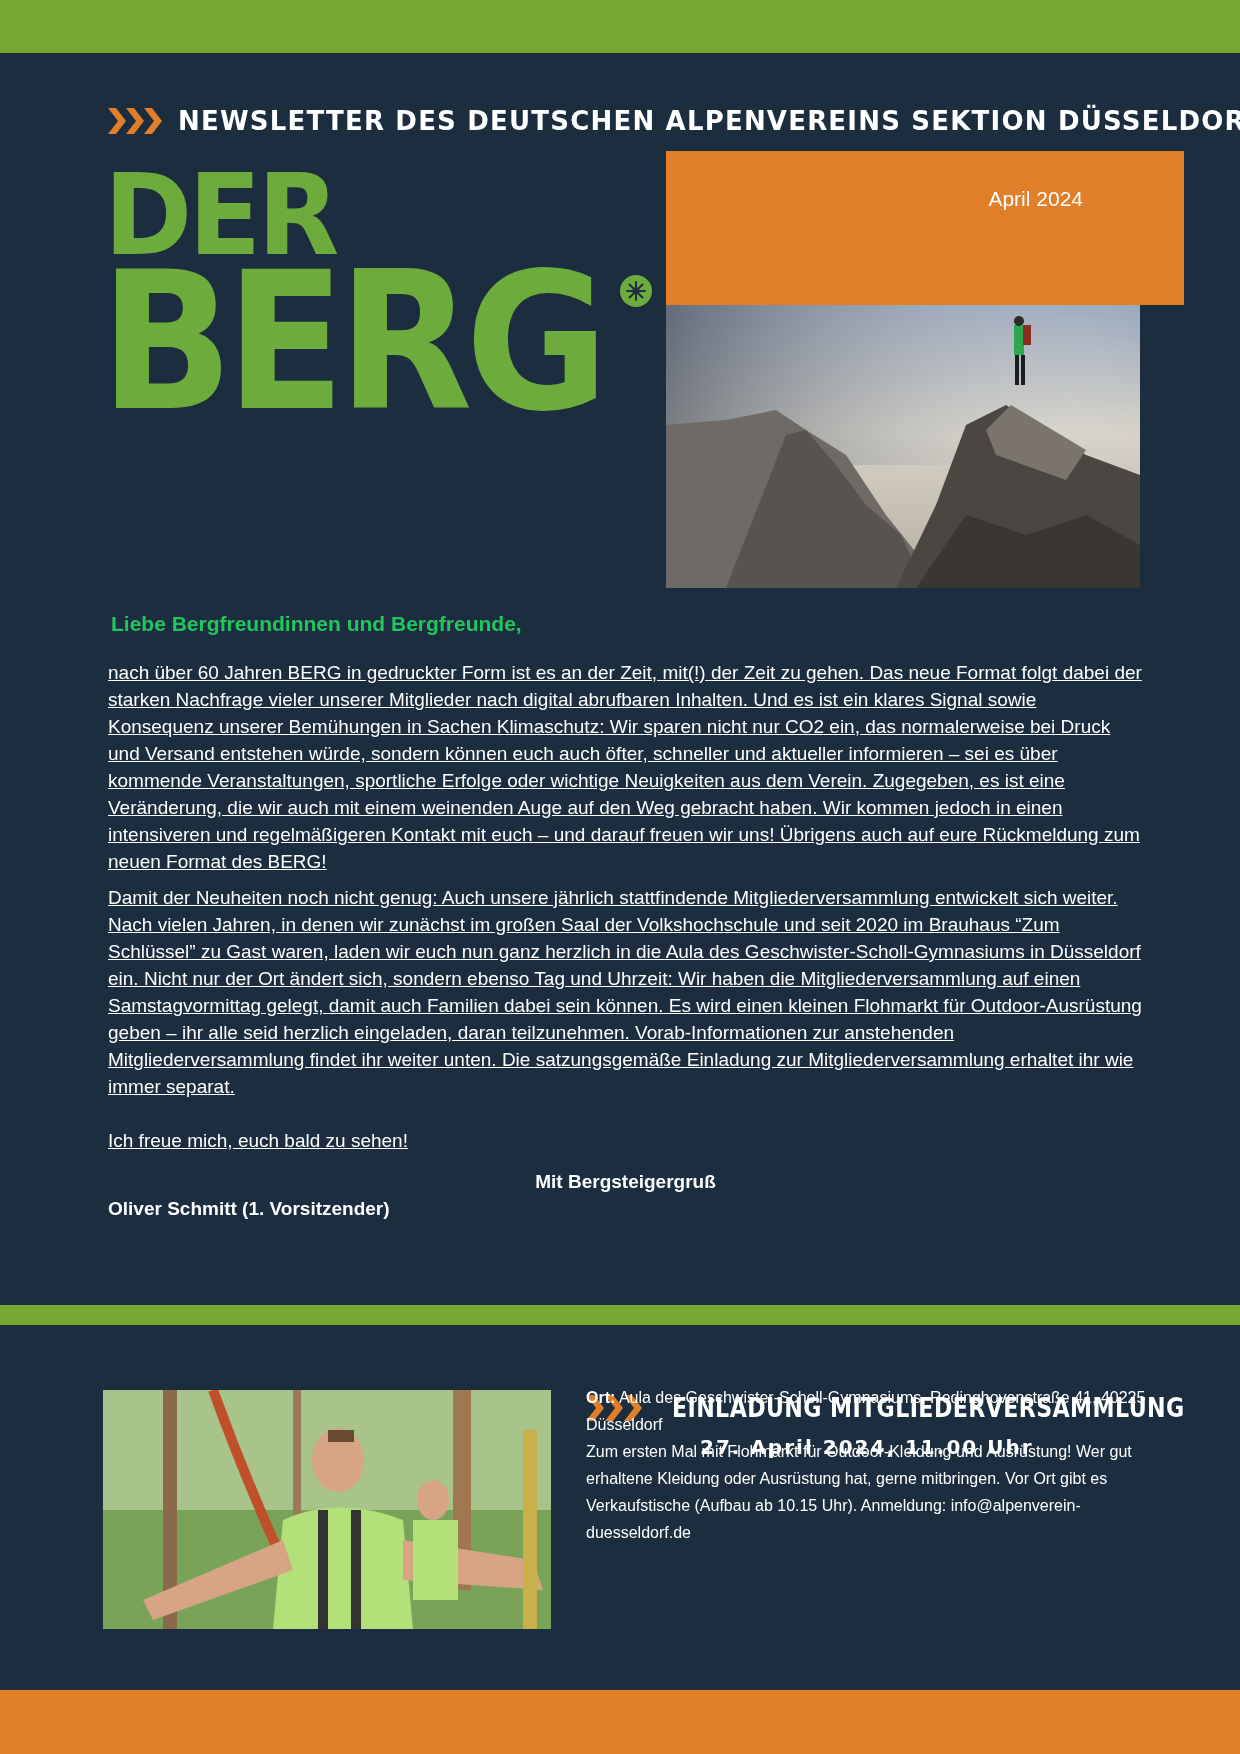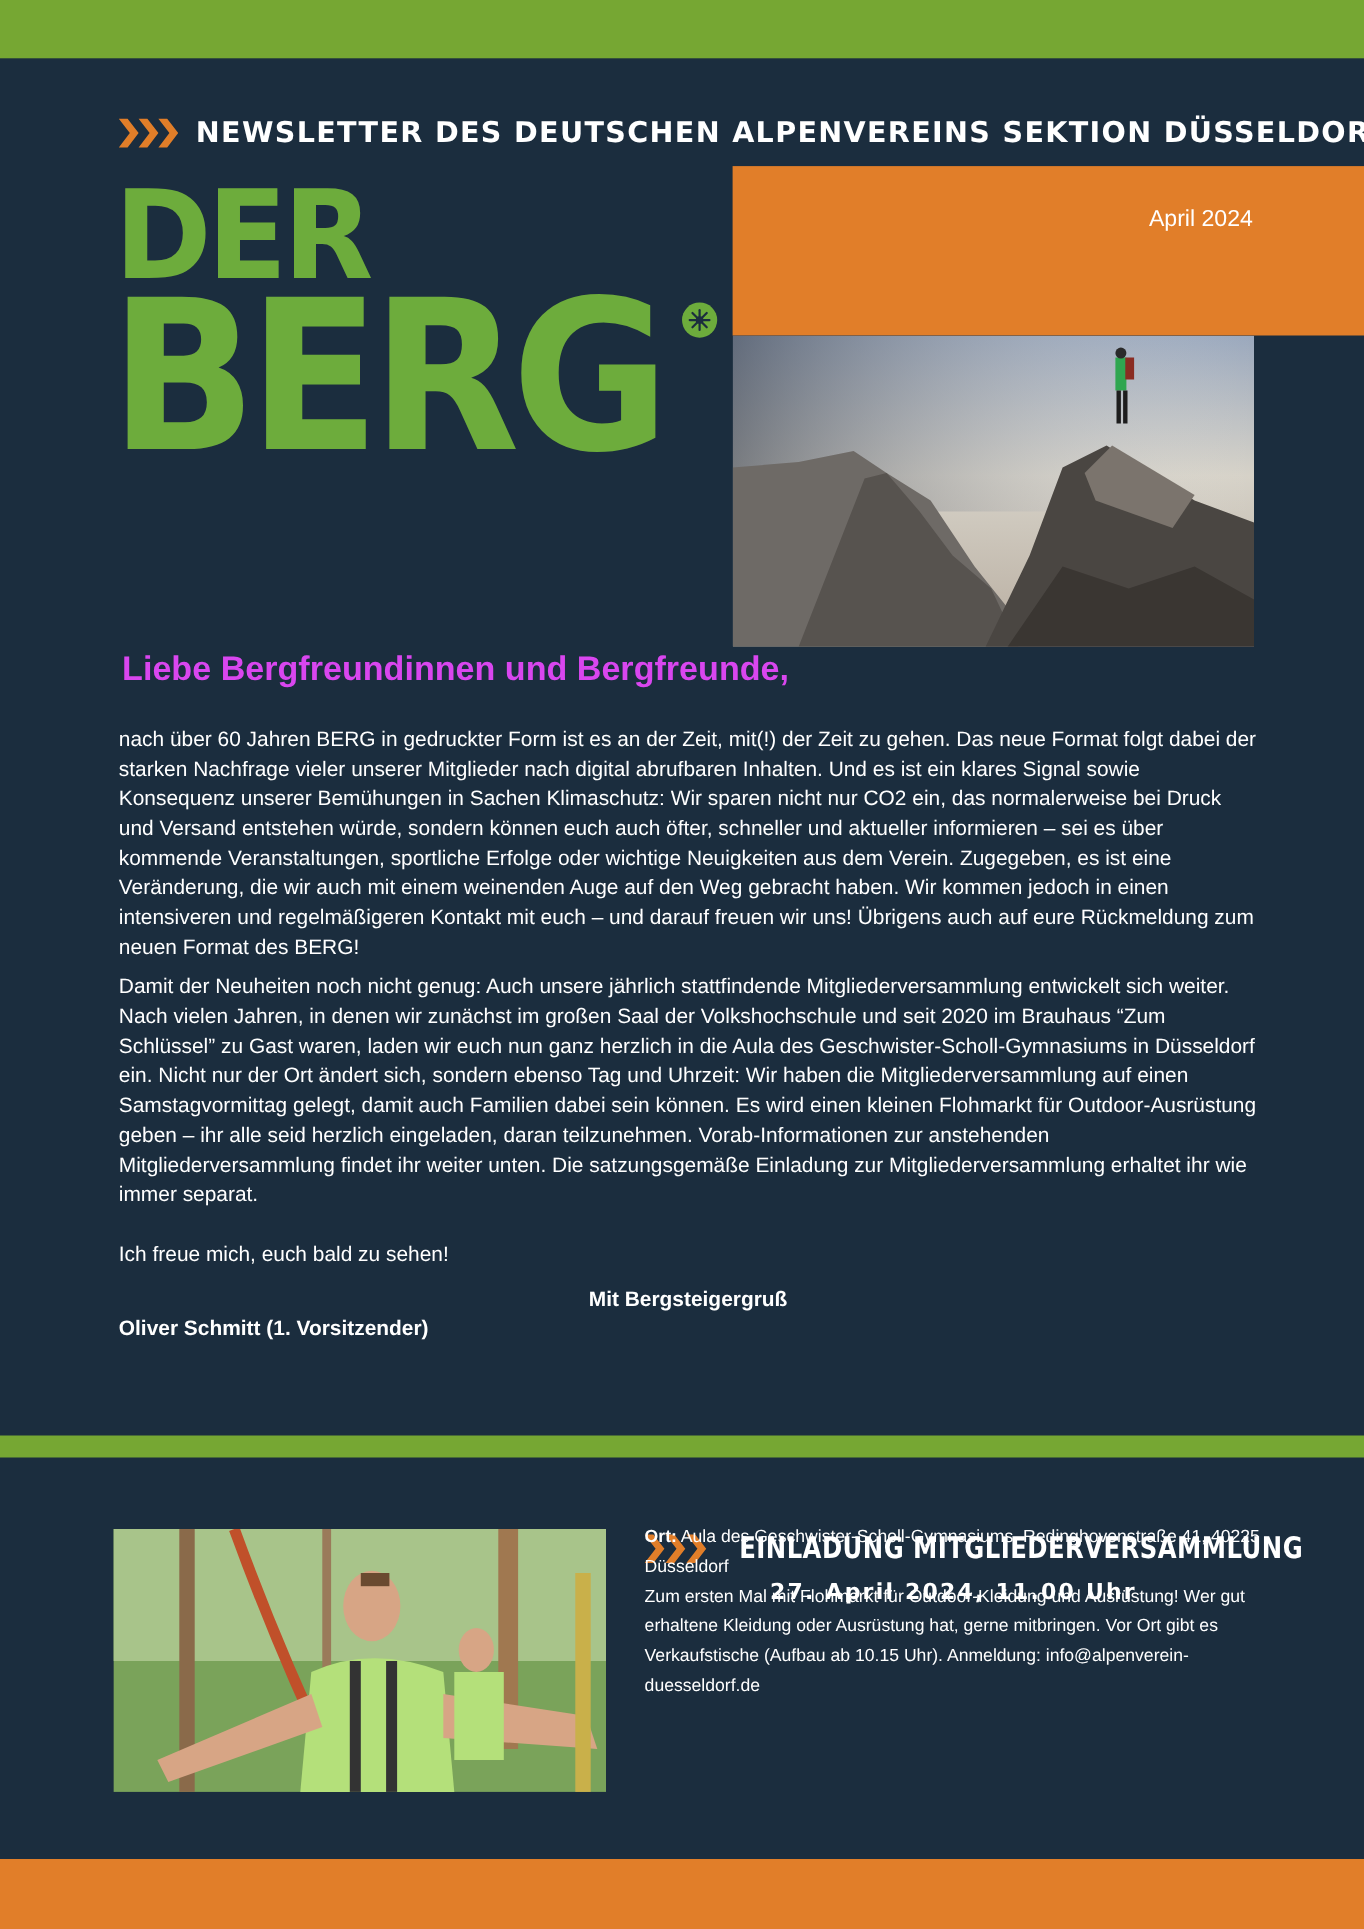--- a/index.html
+++ b/index.html
@@ -21,26 +21,26 @@
     left:104px; top:165px; font-family:"DejaVu Sans", sans-serif; font-weight:bold;
     font-size:112px; line-height:100px; color:#6dac3c; letter-spacing:-4px;
     transform:scaleX(0.95); transform-origin:left top;
   }
   #logo-berg {
     left:100px; top:258px; font-family:"DejaVu Sans", sans-serif; font-weight:bold;
     font-size:190px; line-height:170px; color:#6dac3c; letter-spacing:-8px;
     transform:scaleX(0.92); transform-origin:left top;
   }
   #logo-mark { left:620px; top:275px; width:32px; height:32px; border-radius:50%; background:#6dac3c; display:flex; align-items:center; justify-content:center; }
-  #date-box { left:666px; top:151px; width:574px; height:154px; background:#e17e29; }
+  #date-box { left:666px; top:151px; width:518px; height:154px; background:#e17e29; }
   #date-text { position:absolute; right:101px; top:36px; font-size:21px; color:#ffffff; }
   #hero-photo { left:666px; top:305px; width:474px; height:283px; overflow:hidden; }
-  #greeting { left:111px; top:590px; font-size:31px; font-weight:bold; color:#d946ef; }
+  #greeting { left:111px; top:612px; font-size:21px; font-weight:bold; color:#22c55e; }
   #letter { left:108px; top:659px; width:1035px; font-size:19px; line-height:27px; color:#ffffff; }
-  #letter p { margin:0 0 9px 0; }
+  #letter p { margin:0 0 9px 0;text-decoration:underline; }
   #letter .sig { font-weight:bold; margin-top:14px;text-align:center; }
   #mid-bar { left:0; top:1305px; width:1240px; height:20px; background:#76a733; }
   #event-photo { left:103px; top:1390px; width:448px; height:239px; overflow:hidden; }
   #event-head { left:586px; top:1392px; display:flex; align-items:center; }
   #event-title {
     font-family:"DejaVu Sans", sans-serif; font-weight:bold; font-size:27px; color:#ffffff;
     letter-spacing:0.5px; margin-left:28px; transform:scaleX(0.82); transform-origin:left center; white-space:nowrap;
   }
   #event-date {
     left:700px; top:1435px; font-family:"DejaVu Sans", sans-serif; font-weight:bold; font-size:20px;

